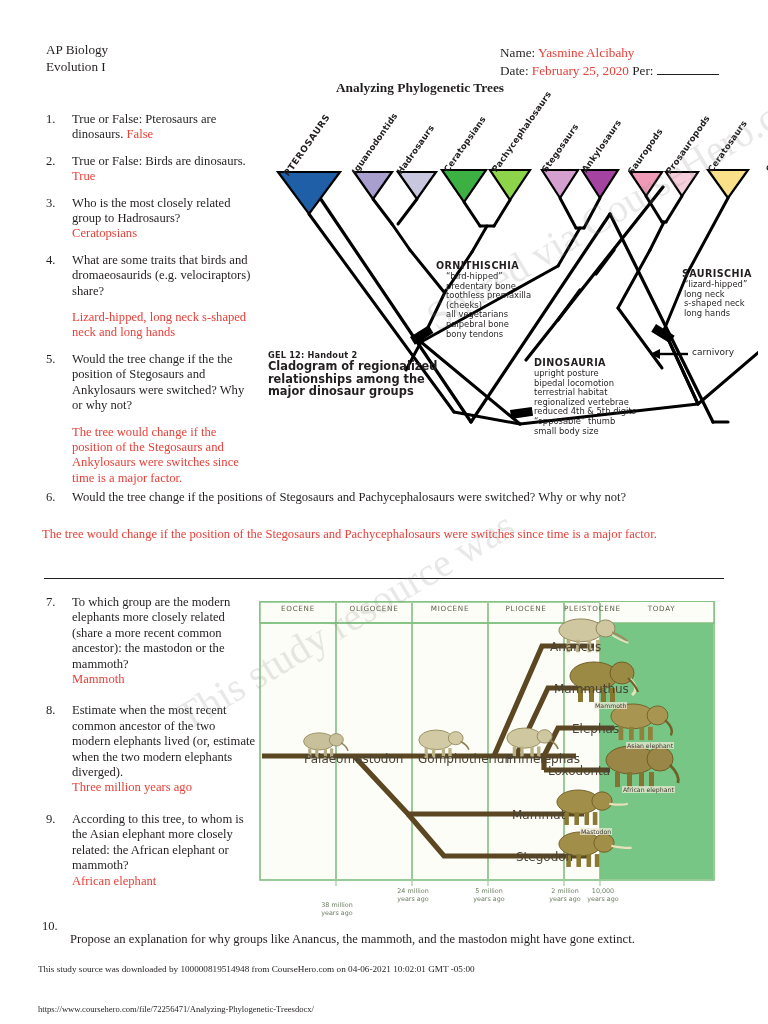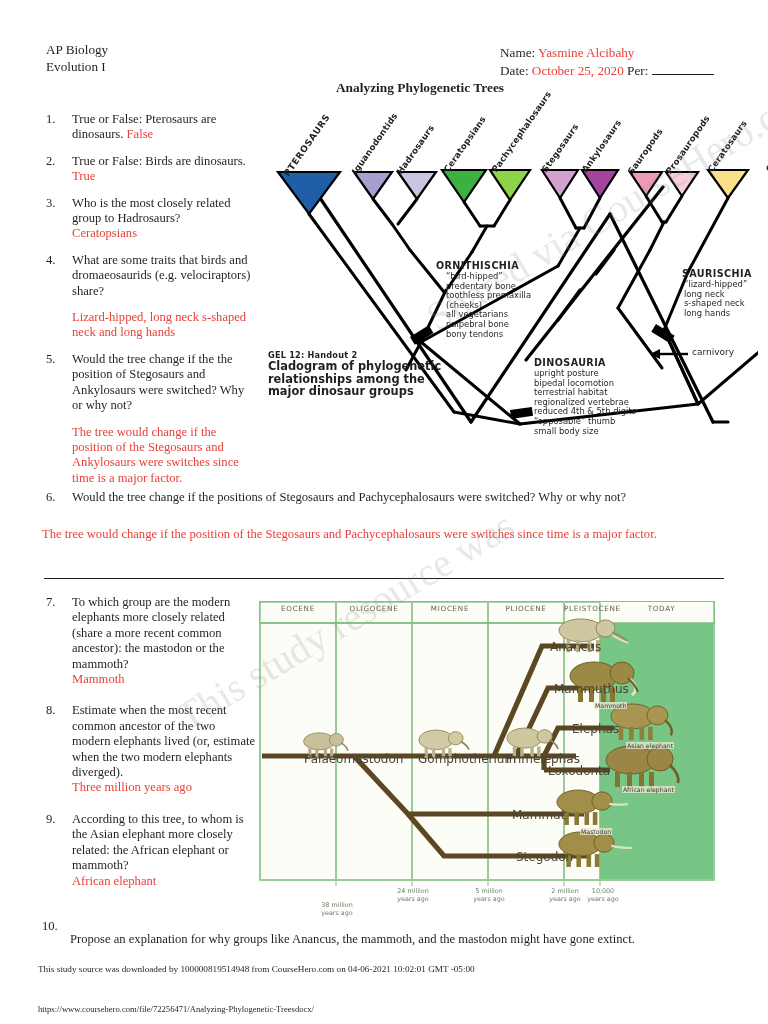--- a/index.html
+++ b/index.html
@@ -110,21 +110,21 @@
     <div>Evolution I</div>
   </div>
 
   <div class="hdr-right">
     <div>
       <span>Name:</span>
       <span class="ans">Yasmine Alcibahy</span>
     </div>
     <div>
       <span>Date:</span>
-      <span class="ans">October 25, 2020</span>
+      <span class="ans">February 25, 2020</span>
       <span>Per:</span>
       <span class="blank"></span>
     </div>
   </div>
 
   <div class="doc-title">Analyzing Phylogenetic Trees</div>
 
   <div class="qlist" id="qcol-top">
 
     <div class="q">
@@ -361,21 +361,21 @@
       <div>terrestrial habitat</div>
       <div>regionalized vertebrae</div>
       <div>reduced 4th &amp; 5th digits</div>
       <div>“opposable” thumb</div>
       <div>small body size</div>
     </div>
 
     
     <div class="clado-txt handout-sub" style="left:10px; top:258px;">GEL 12: Handout 2</div>
     <div class="clado-txt handout-title" style="left:10px; top:268px;">
-      <div>Cladogram of phylogenetic</div>
+      <div>Cladogram of regionalized</div>
       <div>relationships among the</div>
       <div>major dinosaur groups</div>
     </div>
   </div>
 
   <div id="eleph">
     <svg width="458" height="310" viewBox="0 0 458 310">
 
       <rect x="2" y="2" width="454" height="278" fill="#fdfdf7" stroke="#7fbf7f" stroke-width="1.6"></rect>
 

